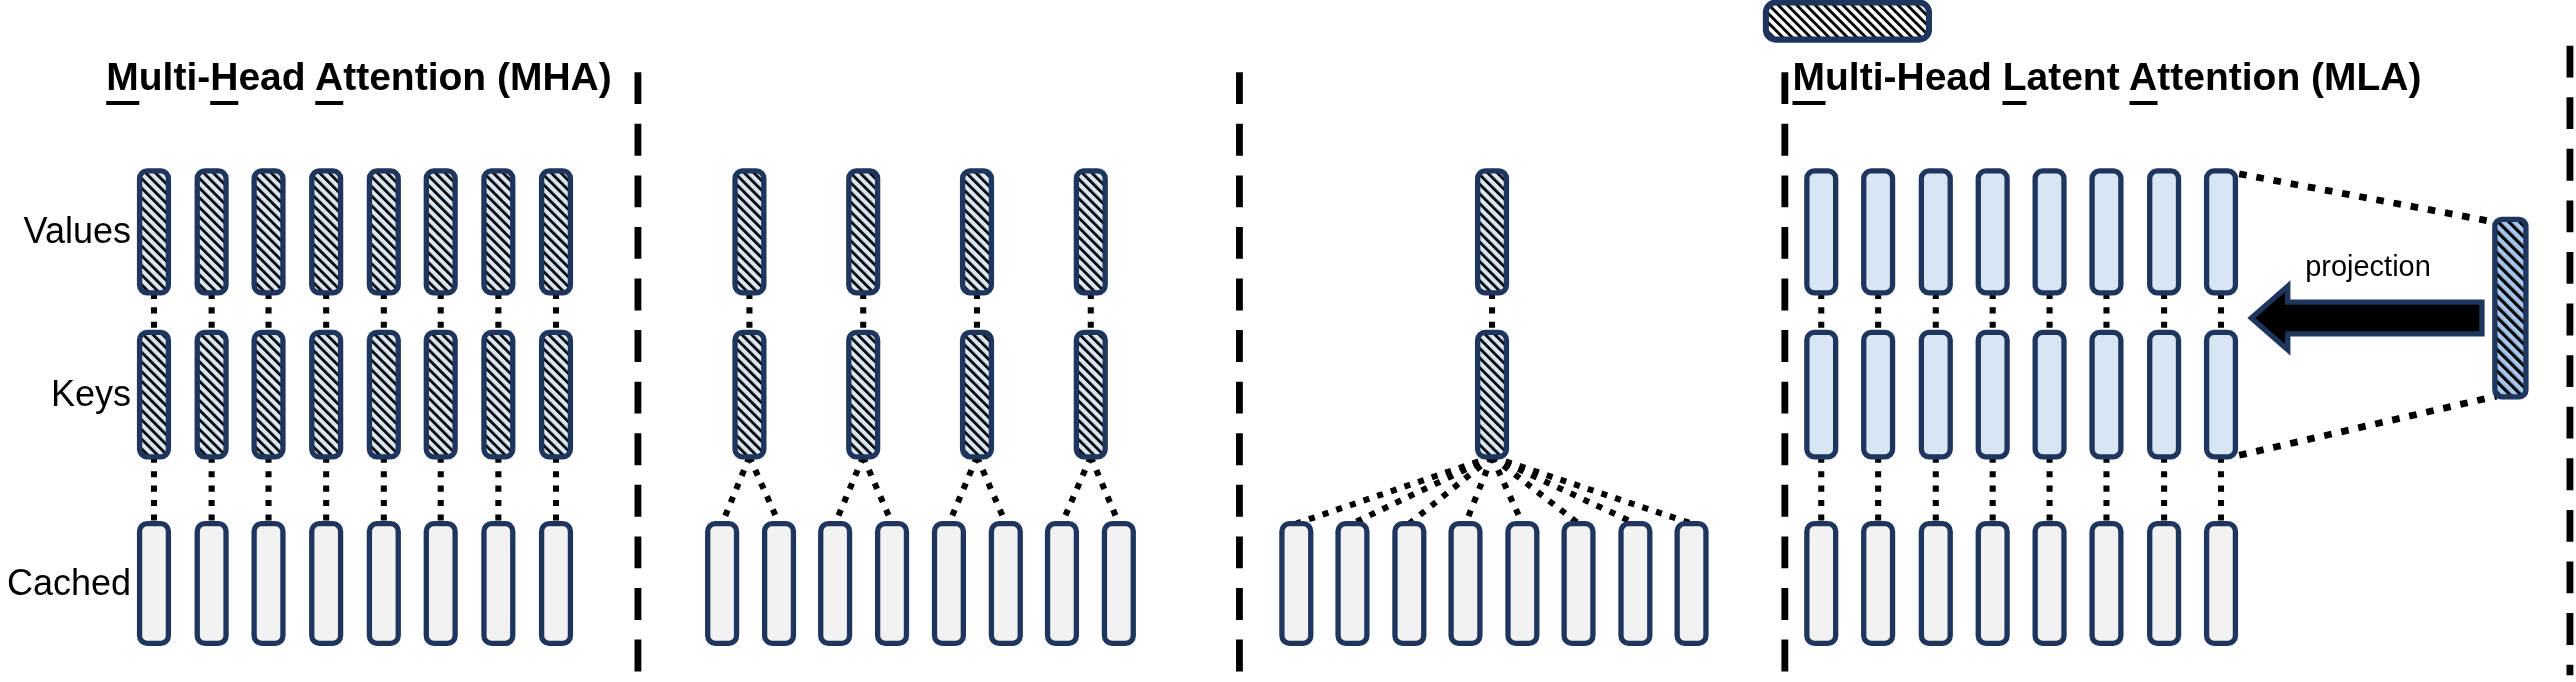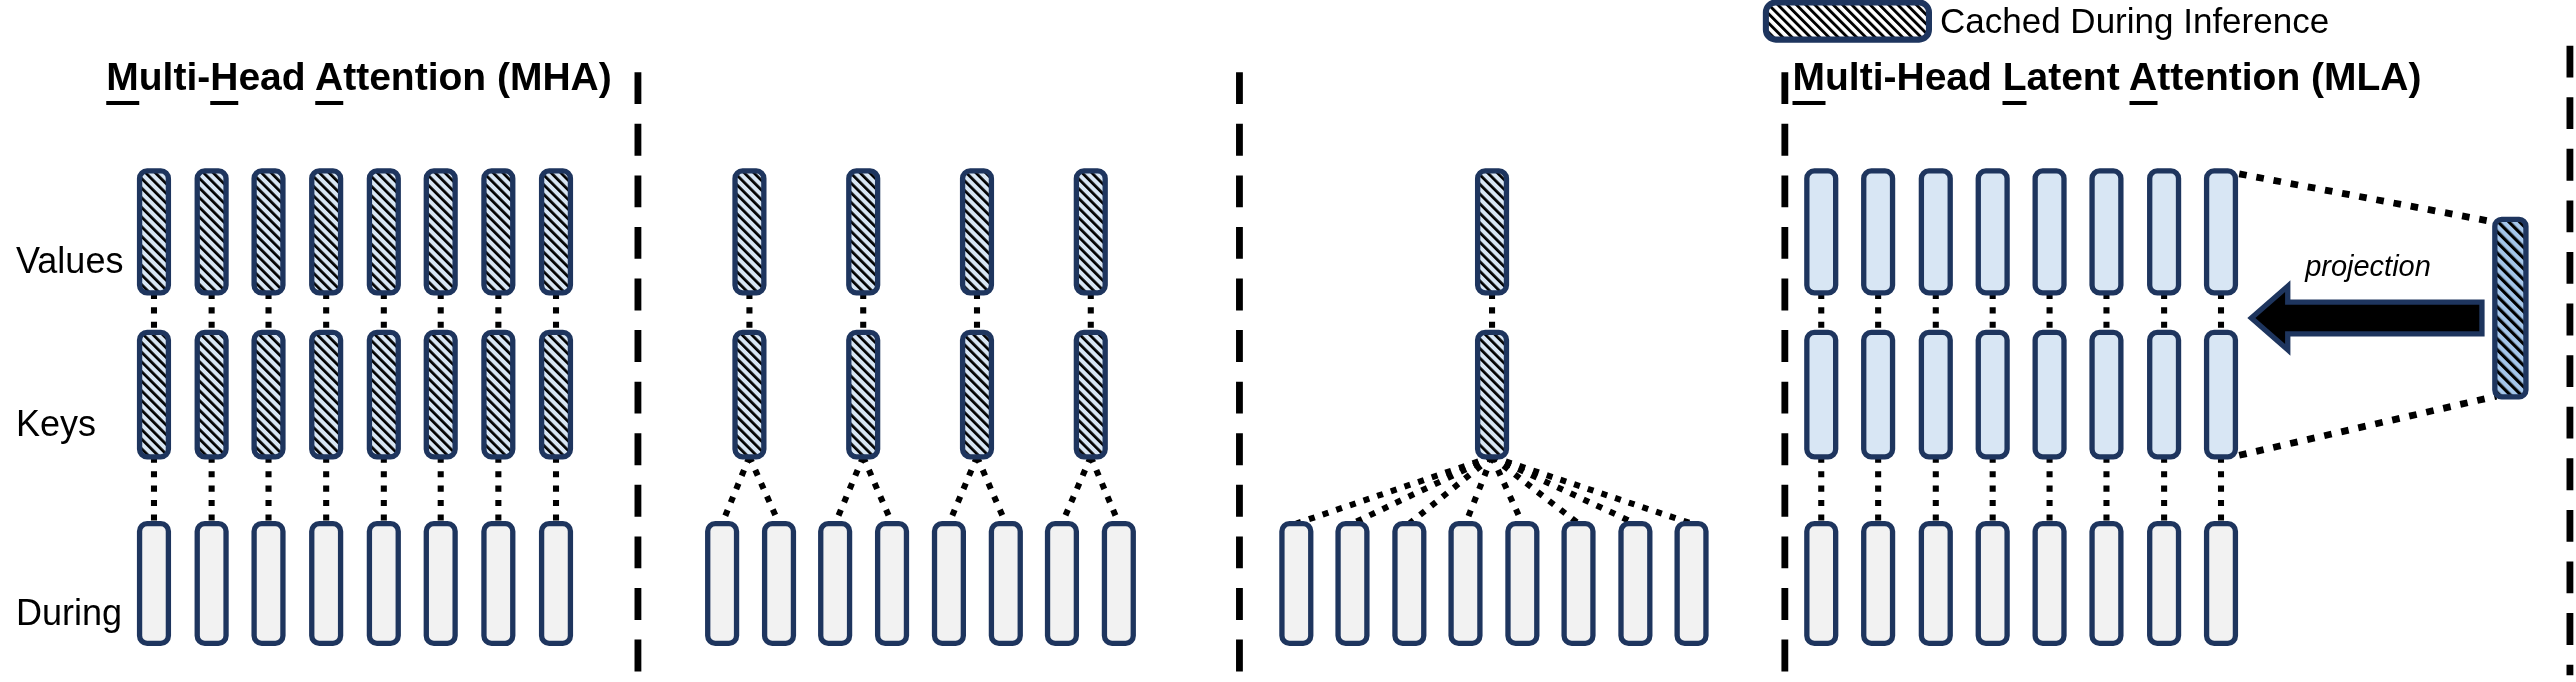--- a/index.html
+++ b/index.html
@@ -2,28 +2,28 @@
 <html style="font-size:12px"><head>
 <meta charset="utf-8">
 <style>
   html,body{margin:0;padding:0;background:#fff;}
   #fig{position:relative;width:2576px;height:683px;overflow:hidden;background:#fff;
        font-family:"Liberation Sans",sans-serif;color:#000;}
   #diagram{position:absolute;left:0;top:0;}
   .section-title{position:absolute;top:56px;transform:translateX(-50%);
        font-size:39px;font-weight:bold;white-space:nowrap;line-height:42px;}
   .useg{border-bottom:4.6px solid #000;padding-bottom:3px;}
-  .row-label{position:absolute;left:16px;width:127px;
-       font-size:36px;line-height:42px;margin-top:30px;}
+  .row-label{position:absolute;left:4px;width:127px;text-align:right;
+       font-size:36px;line-height:42px;}
   #label-values{top:210px}
   #label-keys{top:373px}
   #label-queries{top:562px}
   .legend-label{position:absolute;left:1940px;top:0.8px;font-size:35px;line-height:39px;white-space:nowrap;}
   .projection-label{position:absolute;left:2368px;top:250px;transform:translateX(-50%);
-       font-size:29px;font-style:italic;white-space:nowrap;}
+       font-size:29px;white-space:nowrap;}
   .latent-label{position:absolute;left:2475px;top:422px;transform:translateX(-50%);
        font-size:35px;line-height:40px;text-align:center;white-space:nowrap;}
 </style>
 </head>
 <body>
 
 <div id="fig">
 
   <svg id="diagram" width="2576" height="683" viewBox="0 0 3396 900">
     <defs id="defs">
@@ -182,21 +182,20 @@
         <rect x="3289" y="289" width="41" height="234" rx="9" ry="9" fill="url(#patLatent)" stroke="#1e355e" stroke-width="7"></rect>
         <polygon points="2968,419 3016,377 3016,398 3272,398 3272,440 3016,440 3016,461" fill="#000000" stroke="#1e355e" stroke-width="7" stroke-linejoin="miter"></polygon>
       </g>
   </svg>
 
   <div class="section-title" id="title-mha" style="left:359px"><span class="useg">M</span><span>ulti-</span><span class="useg">H</span><span>ead </span><span class="useg">A</span><span>ttention (MHA)</span></div>
   <div class="section-title" id="title-mla" style="left:2107px"><span class="useg">M</span><span>ulti-Head </span><span class="useg">L</span><span>atent </span><span class="useg">A</span><span>ttention (MLA)</span></div>
 
   <div class="row-label" id="label-values">Values</div>
   <div class="row-label" id="label-keys">Keys</div>
-  <div class="row-label" id="label-queries">During</div>
-
-  <div class="legend-label">Cached During Inference</div>
+  <div class="row-label" id="label-queries">Cached</div>
+
 
   <div class="projection-label">projection</div>
 
 
 </div>
 
 
 </body></html>

